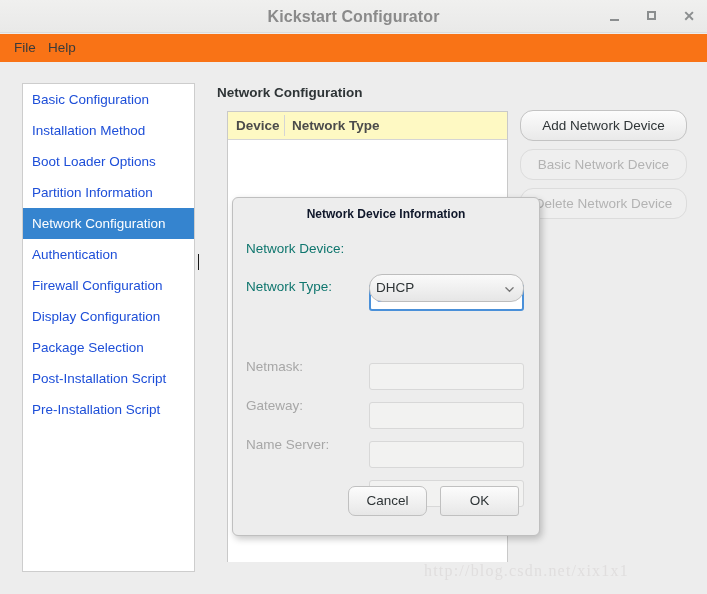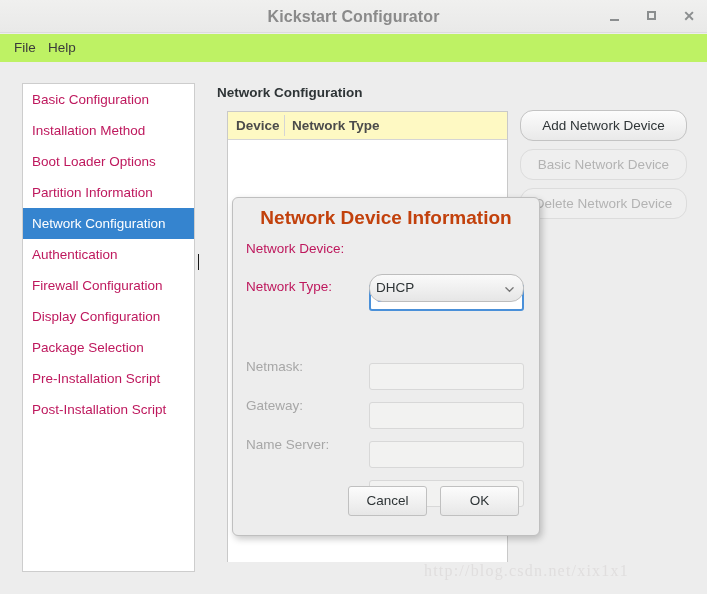--- a/index.html
+++ b/index.html
@@ -67,21 +67,21 @@
     font-weight: bold;
     line-height: 20px;
     color: #8b8e8f;
   }
 
   
   #menubar {
     position: absolute;
     left: 0; top: 34px;
     width: 707px; height: 28px;
-    background: #bef264;
+    background: #f97316;
   }
   .menu-item {
     position: absolute;
     top: 4px;
     height: 20px;
     line-height: 20px;
     font-size: 13.5px;
     color: #3b3b3b;
     padding: 0 4px;
     cursor: default;
@@ -97,21 +97,21 @@
     background: #ffffff;
     border: 1px solid #cdcdcd;
     box-sizing: border-box;
     overflow: hidden;
   }
   .side-item {
     height: 31px;
     line-height: 31px;
     padding-left: 9px;
     font-size: 13.5px;
-    color: #be185d;
+    color: #1d4ed8;
     white-space: nowrap;
     cursor: default;
   }
   .side-item.selected {
     background: #3584cf;
     color: #ffffff;
   }
 
   
   #pane-title {
@@ -192,37 +192,37 @@
     background: #ededed;
     border: 1px solid #bfbfbf;
     border-radius: 6px;
     box-sizing: border-box;
     box-shadow: 2px 3px 7px rgba(0,0,0,.22);
   }
   #dialog-title {
     position: absolute;
     left: 0; right: 0; top: 9px;
     text-align: center;
-    font-size: 19px;
+    font-size: 12px;
     font-weight: bold;
-    color: #c2410c;
+    color: #0f172a;
   }
   .frow {
     position: absolute;
     left: 0; right: 0;
     height: 30px;
   }
   .flabel {
     position: absolute;
     left: 13px;
     top: 0;
     height: 30px;
     line-height: 30px;
     font-size: 13.5px;
-    color: #be185d;
+    color: #0f766e;
   }
   .flabel.dim { color: #a7a7a7; }
 
   .finput {
     position: absolute;
     left: 136px;
     top: 2px;
     width: 155px; height: 27px;
     box-sizing: border-box;
     border: 1px solid #bdbdbd;
@@ -287,21 +287,21 @@
     border-radius: 3px;
     background: linear-gradient(to bottom, #fcfcfc 0%, #e7e7e7 100%);
     font-family: "Liberation Sans", sans-serif;
     font-size: 13.5px;
     color: #2e3436;
     text-align: center;
     line-height: 28px;
     box-sizing: border-box;
     cursor: default;
   }
-  #btn-cancel { left: 115px; }
+  #btn-cancel { left: 115px; border-radius: 7px; }
   #btn-ok     { left: 207px; }
 
   
   #watermark {
     position: absolute;
     left: 424px; top: 562px;
     font-family: "Liberation Serif", serif;
     font-size: 16px;
     color: #e0dede;
     letter-spacing: 1.2px;
@@ -333,22 +333,22 @@
 <div id="sidebar">
   <div class="side-item">Basic Configuration</div>
   <div class="side-item">Installation Method</div>
   <div class="side-item">Boot Loader Options</div>
   <div class="side-item">Partition Information</div>
   <div class="side-item selected">Network Configuration</div>
   <div class="side-item">Authentication</div>
   <div class="side-item">Firewall Configuration</div>
   <div class="side-item">Display Configuration</div>
   <div class="side-item">Package Selection</div>
+  <div class="side-item">Post-Installation Script</div>
   <div class="side-item">Pre-Installation Script</div>
-  <div class="side-item">Post-Installation Script</div>
 </div>
 
 <div id="pane-title">Network Configuration</div>
 
 <div id="device-table">
   <div id="table-header">
     <div class="th" id="th-device">Device</div>
     <div id="th-divider"></div>
     <div class="th" id="th-type">Network Type</div>
   </div>

